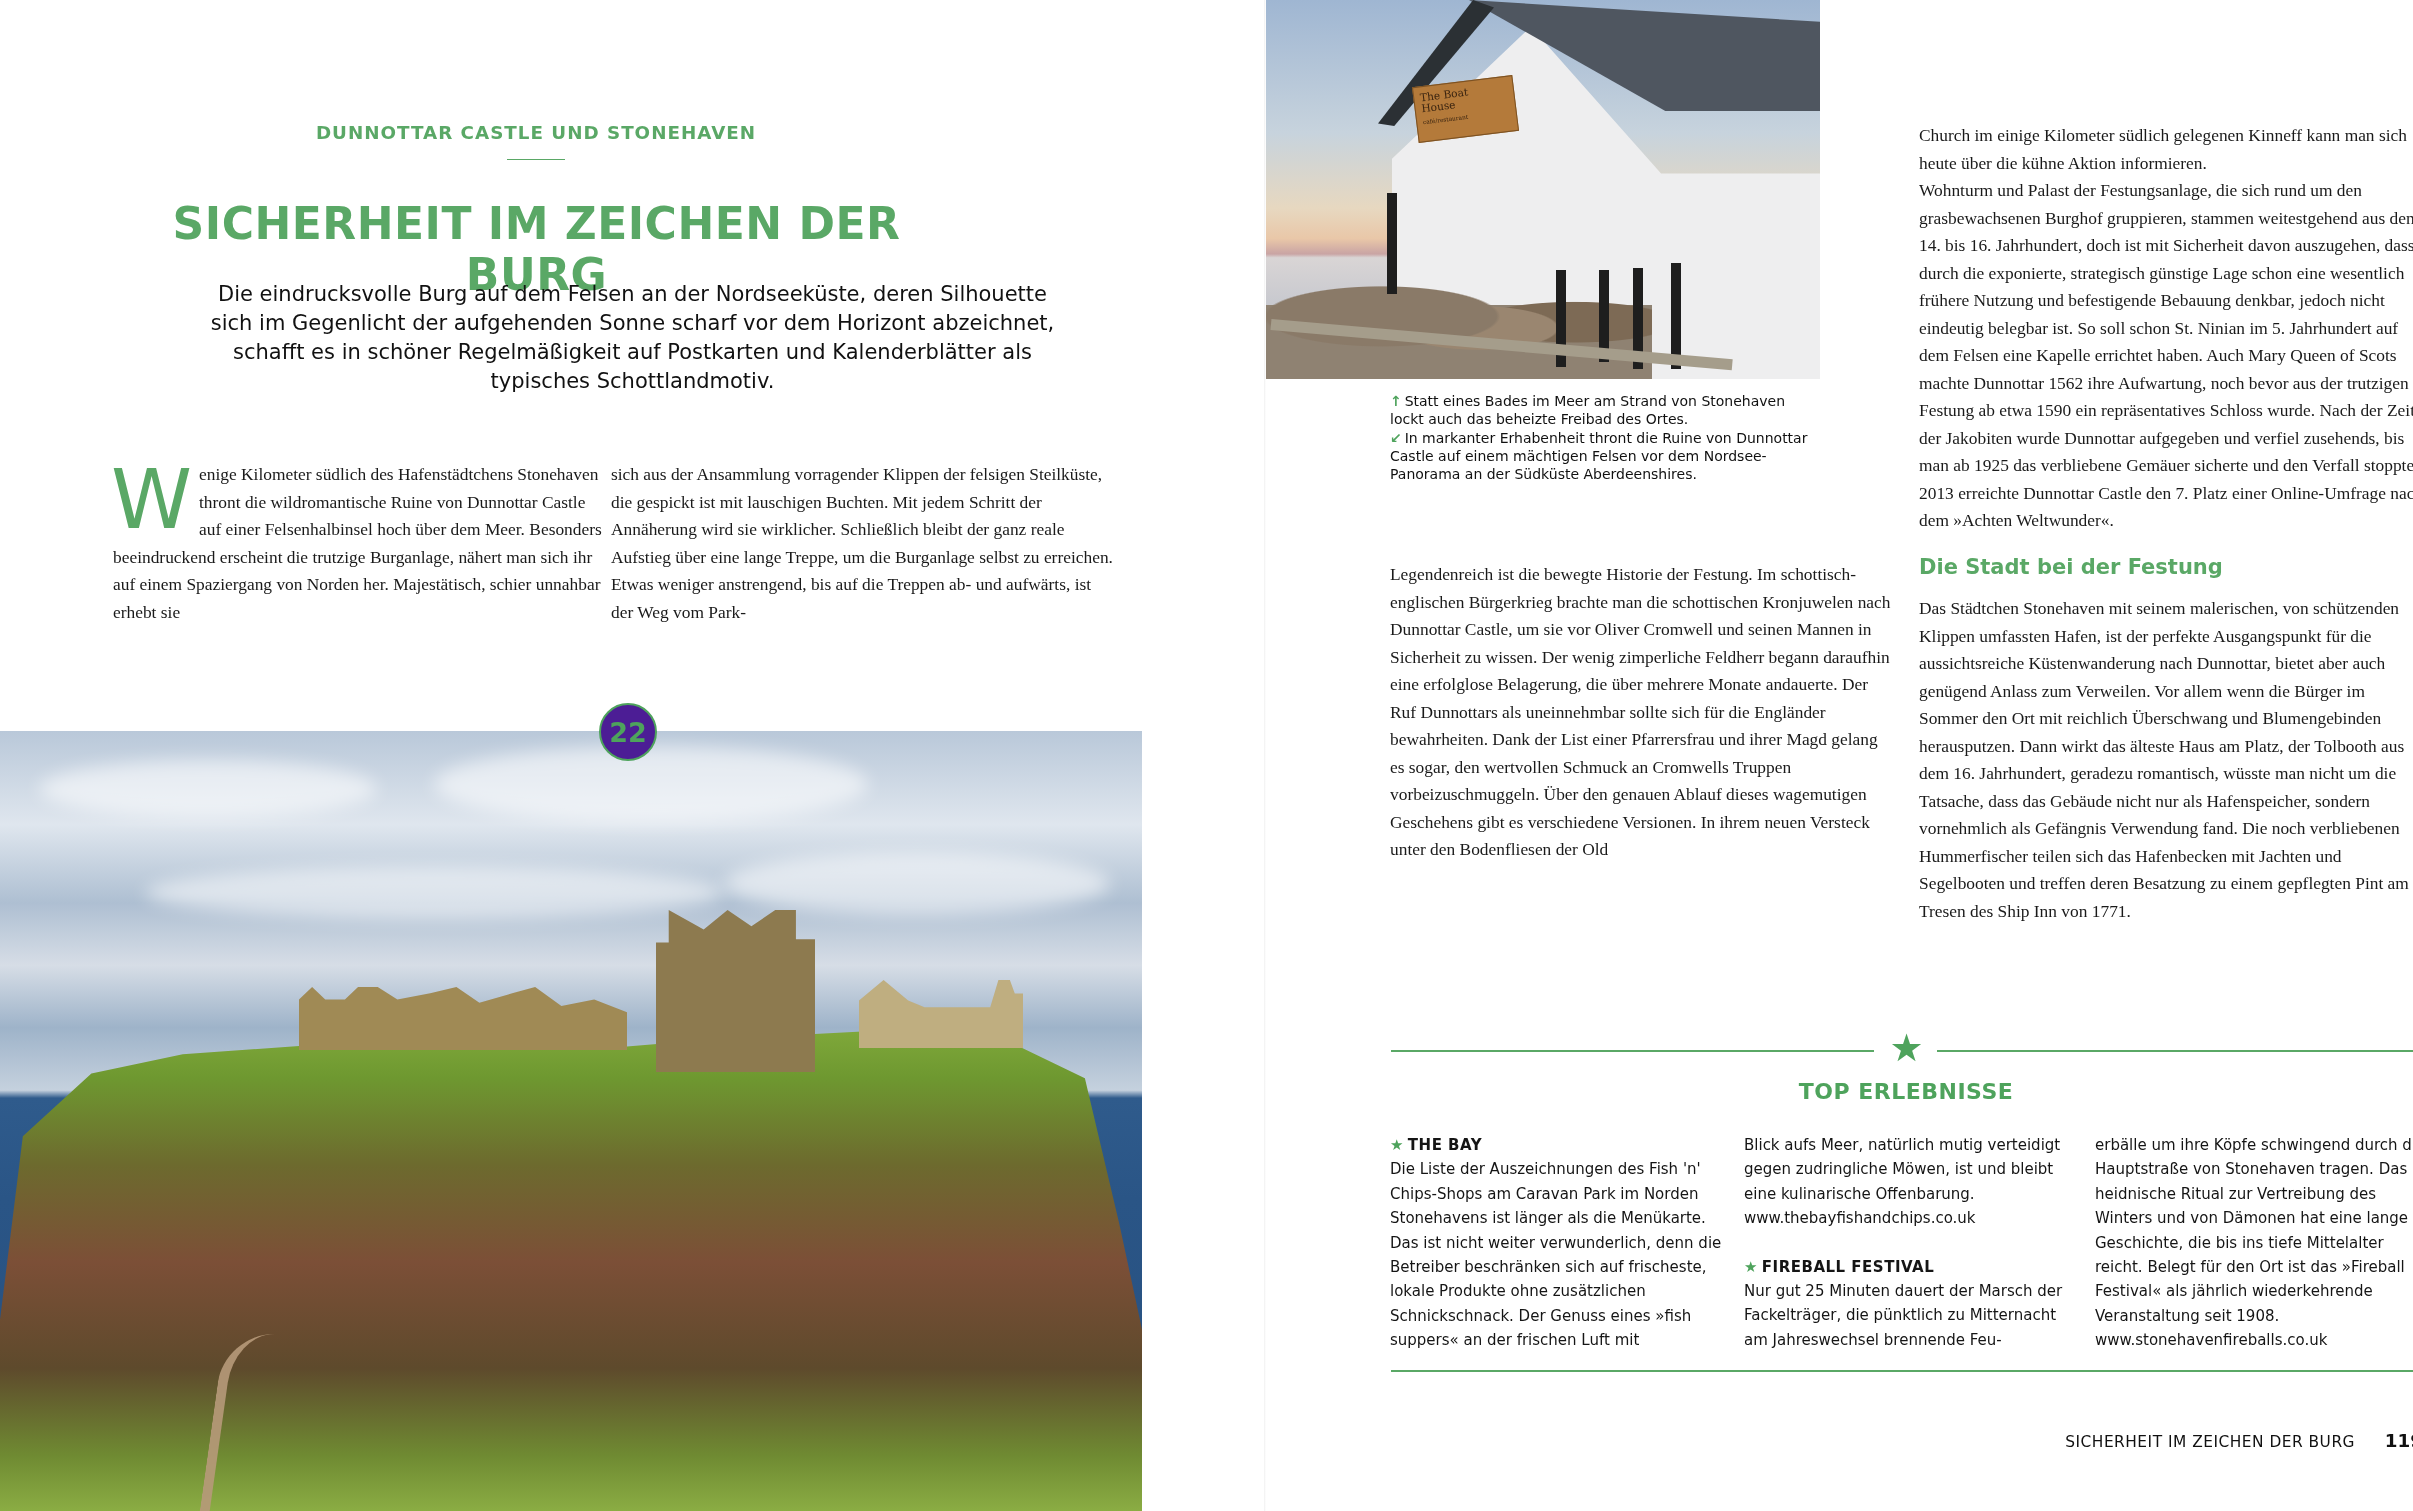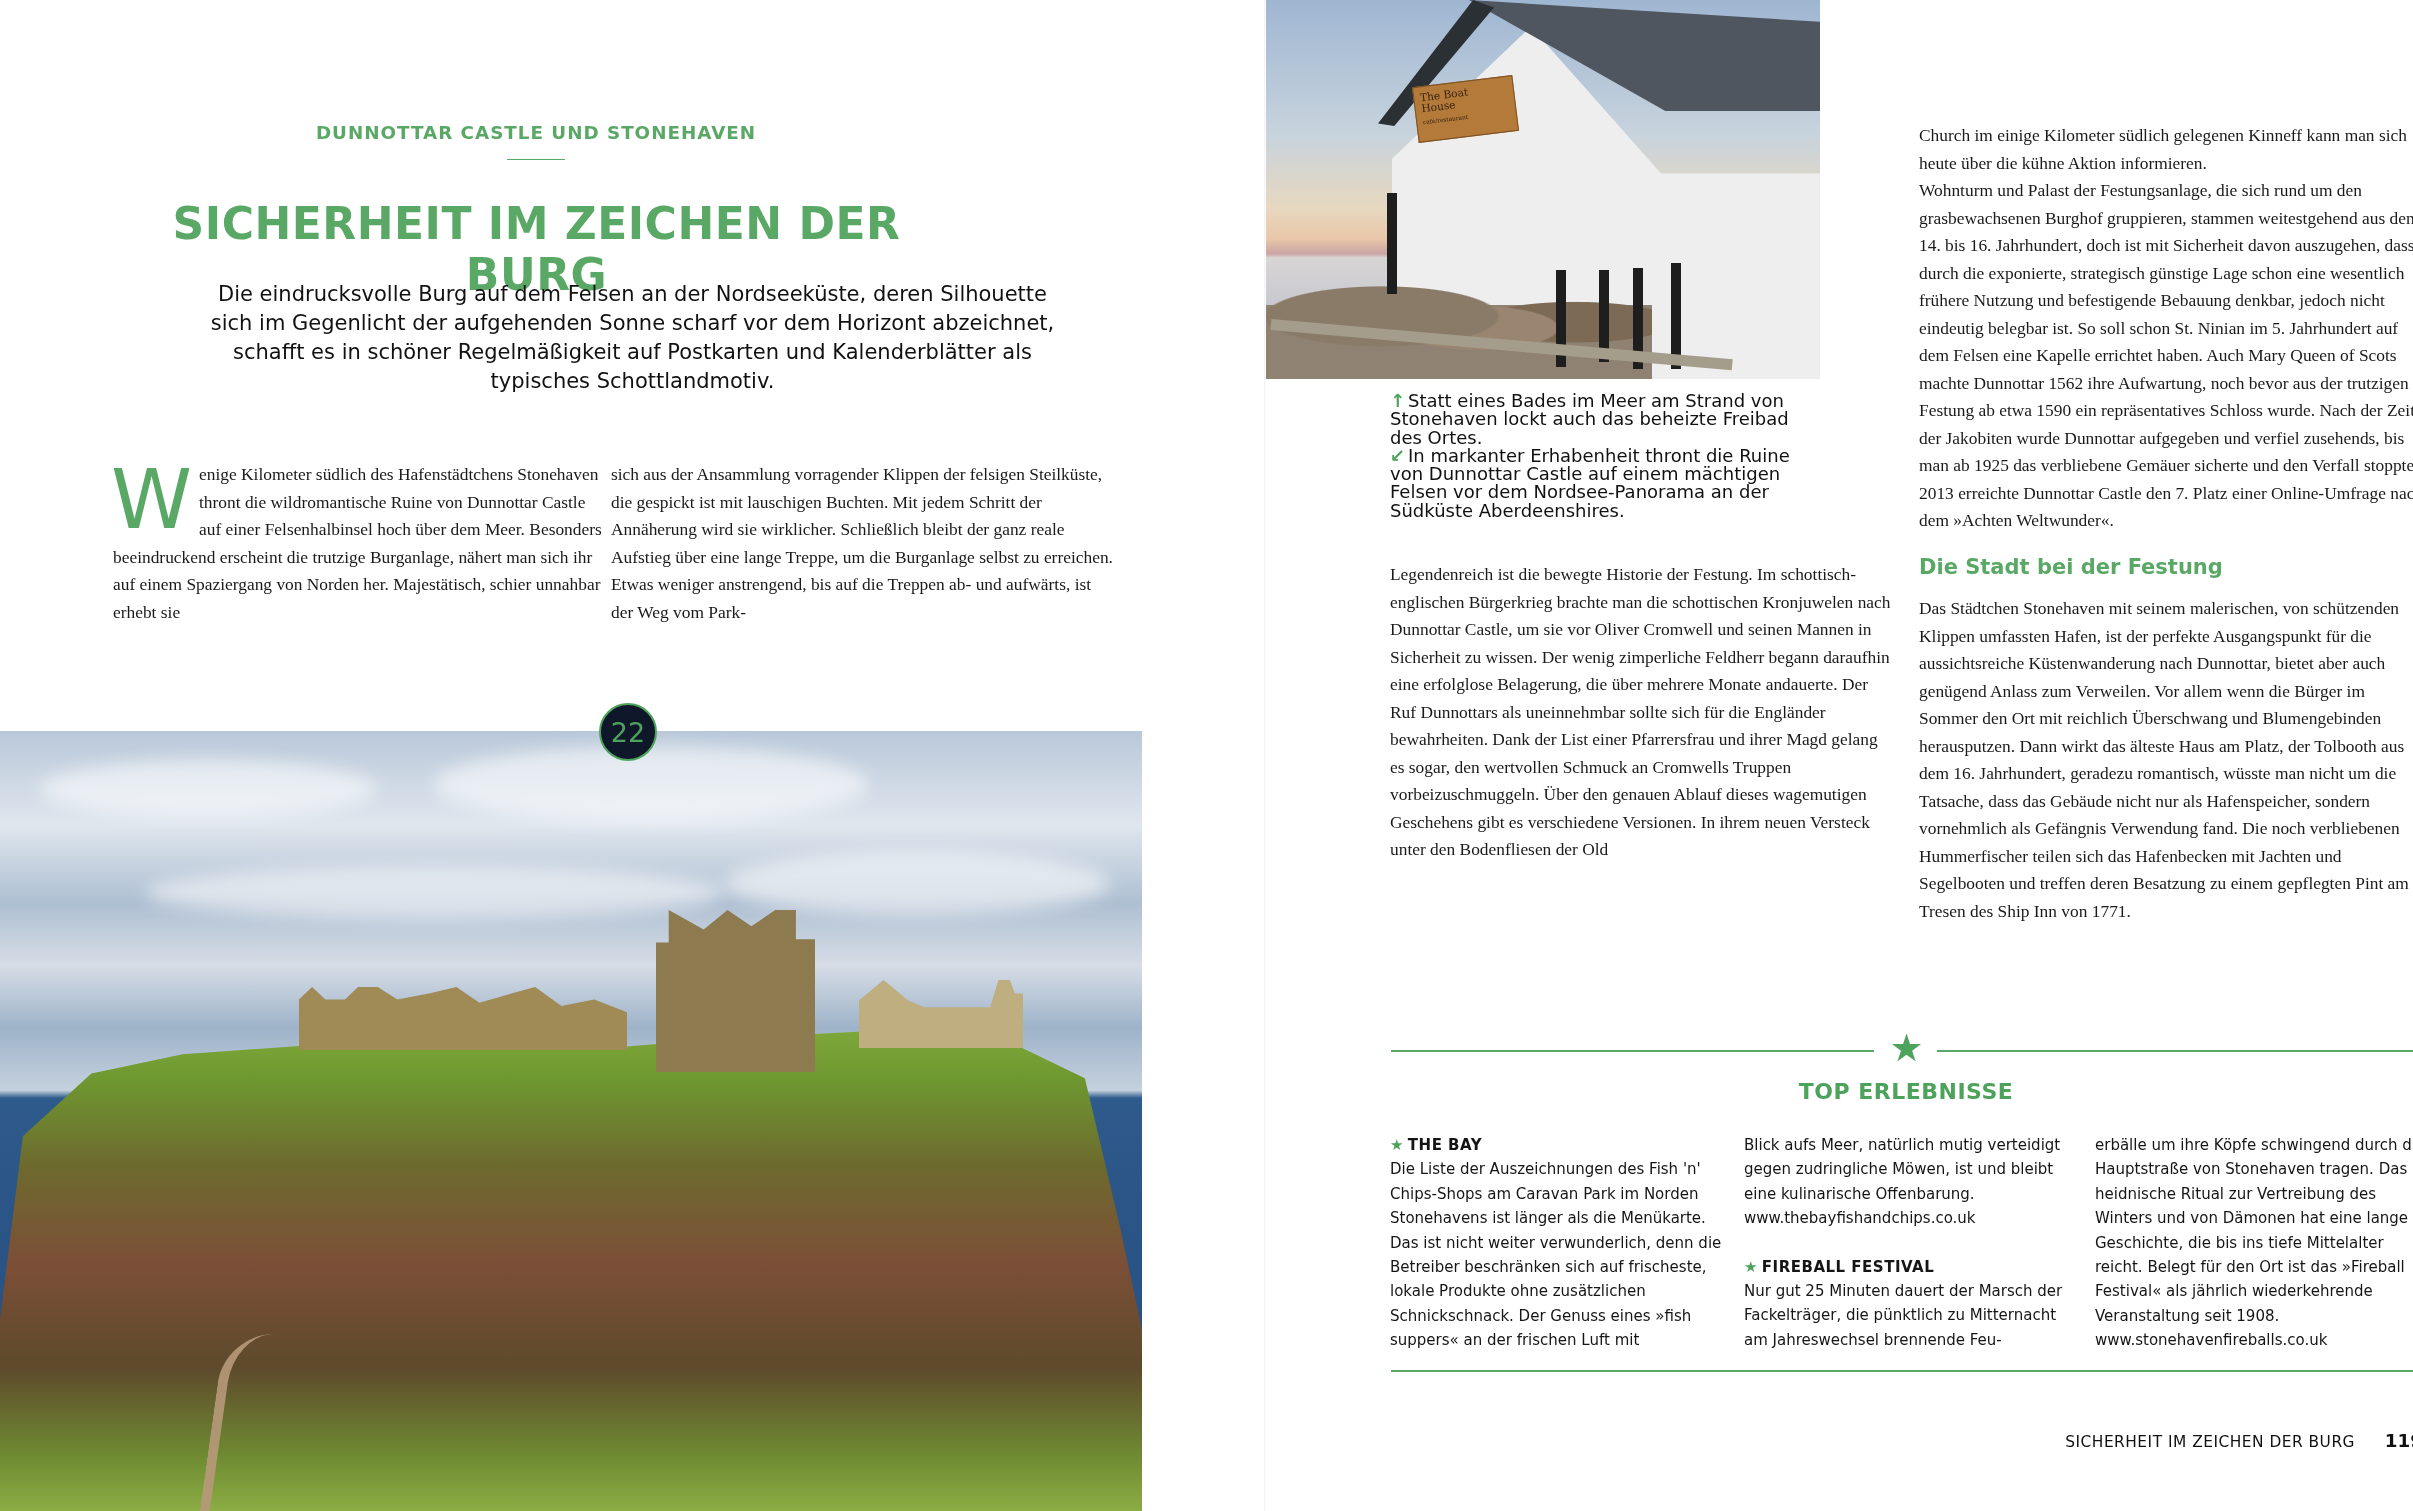--- a/index.html
+++ b/index.html
@@ -30,23 +30,23 @@
   
   .col { font-size: 17.4px; line-height: 27.5px; color: #1a1a1a; text-align: left; }
   .col p { margin: 0; }
   .col-l1 { left: 113px; top: 461px; width: 497px; }
   .col-l2 { left: 611px; top: 461px; width: 502px; }
   .dropcap { float: left; font-family: "DejaVu Sans", sans-serif; color: #5aa866;
              font-size: 82px; line-height: 72px; height: 72px; margin: 2.9px 6.8px 0 -1.9px; font-weight: normal; }
 
   
   .badge { left: 599px; top: 703px; width: 54px; height: 54px; border-radius: 50%;
-           border: 2.4px solid #4ea35c; background: #0f172a; z-index: 3;
+           border: 2.4px solid #4ea35c; background: #4c1d95; z-index: 3;
            display: flex; align-items: center; justify-content: center;
-           font-size: 27px; font-weight: normal; color: #4ea35c; }
+           font-size: 27px; font-weight: bold; color: #4ea35c; }
 
   
   .castle-photo { left: 0; top: 731px; width: 1142px; height: 781px; overflow: hidden; z-index: 1;
     background: linear-gradient(to bottom, #b9c8d9 0%, #dfe6ee 12%, #aebfd2 22%, #d6dde6 30%, #9eb3c9 38%, #c5d1de 46%, #2f5b8c 47%, #2a5586 60%, #274f7e 100%); }
   .castle-photo .cloud { position: absolute; border-radius: 50%; background: rgba(255,255,255,0.55); filter: blur(8.7px); }
   .castle-rock { position: absolute; left: 0; top: 299px; width: 1142px; height: 483px;
     background: linear-gradient(to bottom, #7fa83a 0%, #6e9830 10%, #6d6a2e 28%, #7c4f37 48%, #5e4a2c 70%, #6f8a32 88%, #8cae44 100%);
     clip-path: polygon(2% 22%, 8% 9%, 16% 5%, 28% 3%, 40% 2%, 52% 4%, 62% 2%, 78% 0%, 88% 2%, 95% 10%, 98% 40%, 100% 62%, 100% 100%, 0% 100%, 0% 60%); }
   .castle-keep { position: absolute; left: 656px; top: 179px; width: 159px; height: 162px; background: #8d7a4f;
     clip-path: polygon(0 20%, 8% 20%, 8% 0, 30% 12%, 45% 0, 60% 10%, 75% 0, 88% 0, 88% 18%, 100% 18%, 100% 100%, 0 100%); }
@@ -75,21 +75,21 @@
                 radial-gradient(ellipse at 55% 50%, #9a8670 0 26%, transparent 27%),
                 radial-gradient(ellipse at 80% 45%, #7d6a55 0 22%, transparent 23%),
                 linear-gradient(to bottom, transparent 0 30%, #8f8272 30% 100%); }
   .posts { position: absolute; left: 121px; top: 193px; width: 9.7px; height: 101px; background: #1e1e1e; }
   .post2 { left: 290px; top: 270px; height: 97px; } .post3 { left: 333px; top: 270px; height: 92px; }
   .post4 { left: 367px; top: 268px; height: 101px; } .post5 { left: 405px; top: 263px; height: 106px; }
   .pole { position: absolute; left: 4.8px; top: 319px; width: 463px; height: 10.6px; background: #a59d8b;
     transform: rotate(5deg); transform-origin: left center; }
 
   
-  .caption { left: 1390px; top: 392px; width: 425px; font-size: 18px; line-height: 18.3px; color: #111; }
+  .caption { left: 1390px; top: 392px; width: 425px; font-size: 14px; line-height: 18.3px; color: #111; }
   .caption .arrow { color: #4ea35c; font-weight: bold; margin-right: 2.9px; }
   .caption p { margin: 0; }
 
   .col-r1 { left: 1390px; top: 561px; width: 504px; }
   .col-r2 { left: 1919px; top: 122px; width: 507px; }
   .subhead { font-family: "DejaVu Sans", sans-serif; color: #5aa866; font-weight: bold; font-size: 21px;
              margin: 19.3px 0 14.5px 0 !important; line-height: 27px; }
 
   
   .te-rule-l { left: 1391px; top: 1050px; width: 483px; height: 2.4px; background: #5aa866; }

